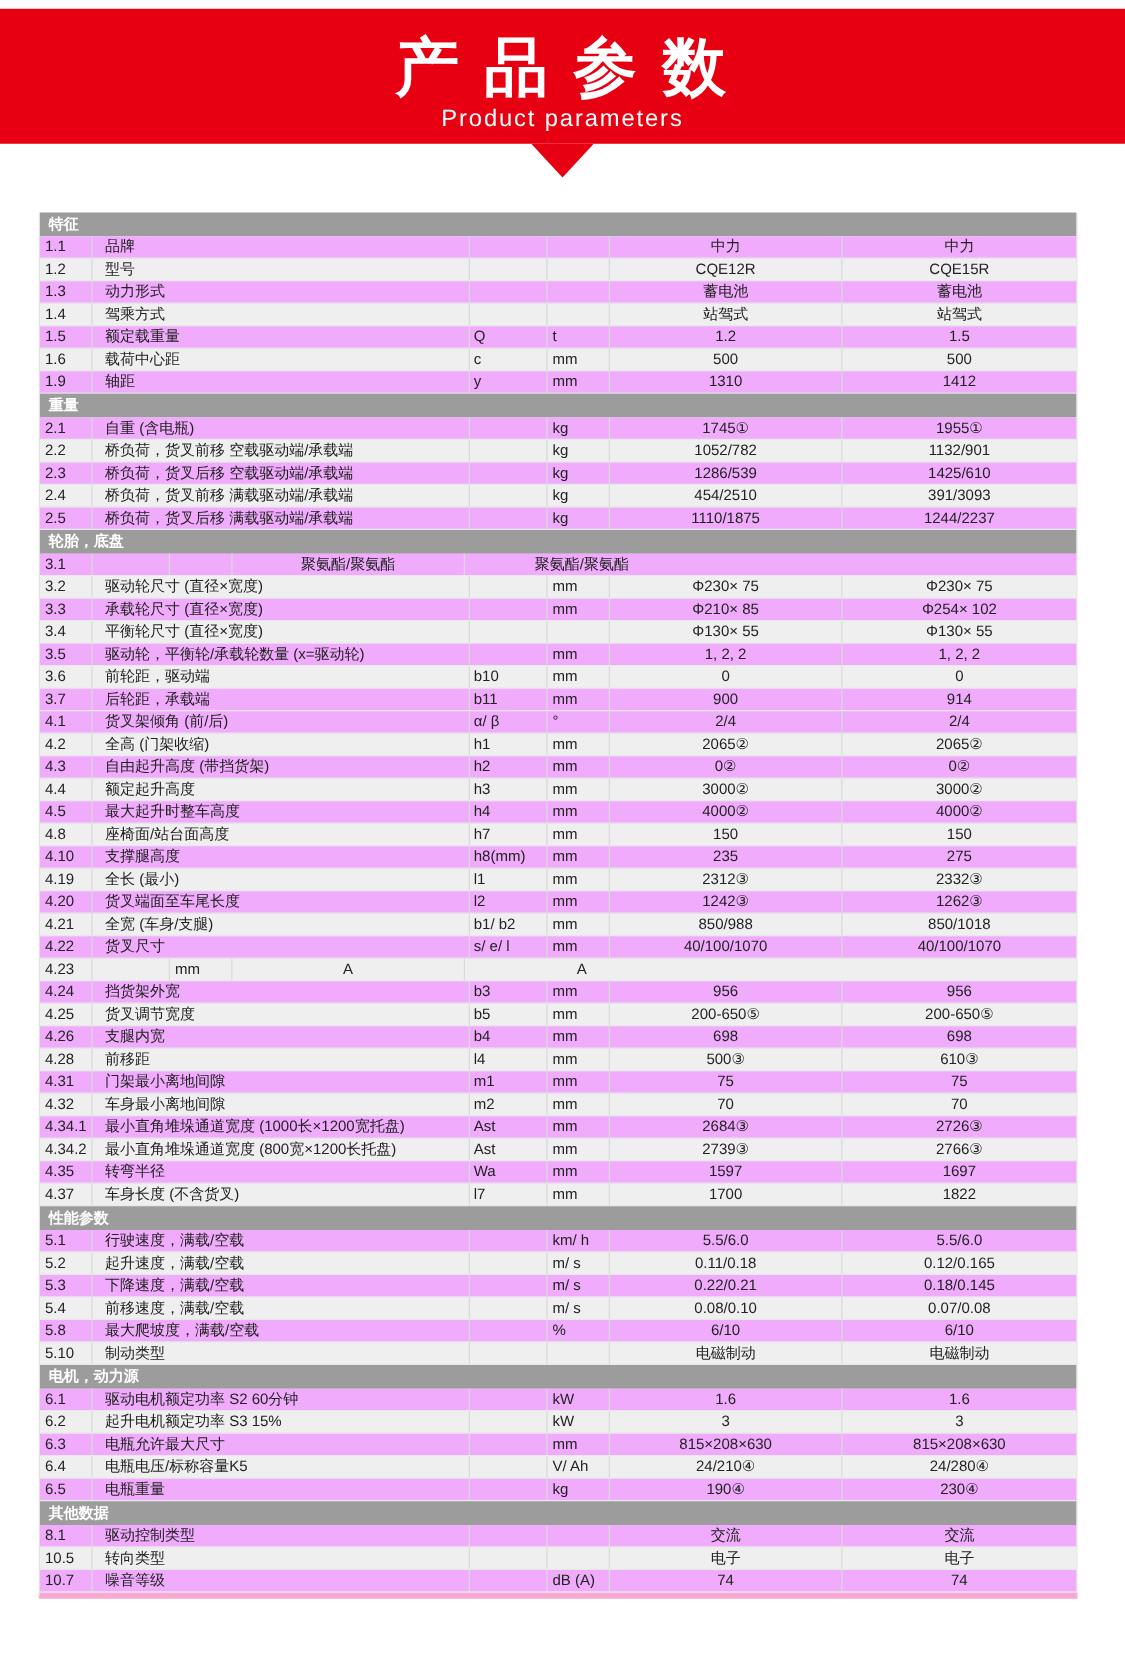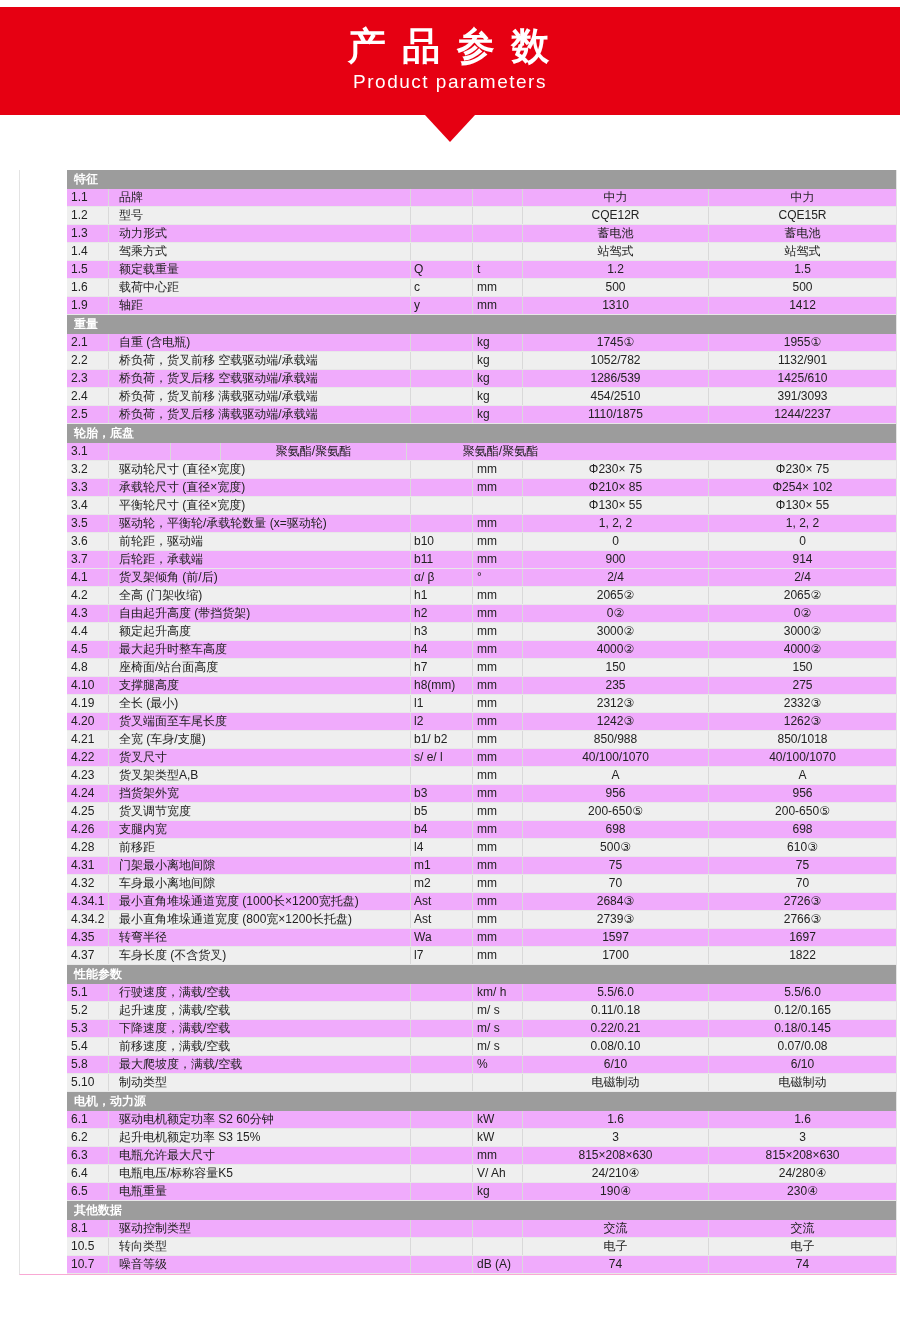--- a/index.html
+++ b/index.html
@@ -14,35 +14,35 @@
   body{
     width:900px;height:1325px;position:relative;background:#ffffff;
     font-family:"Liberation Sans","DejaVu Sans",sans-serif;color:var(--ink);
     overflow:hidden;
   }
   .banner{
     position:absolute;left:0;top:7px;width:900px;height:108px;
     background:var(--brand);text-align:center;color:#ffffff;
   }
   .banner-title{
-    padding-top:19px;font-size:38px;font-weight:bold;
+    padding-top:19px;font-size:51px;font-weight:bold;
     letter-spacing:3px;line-height:1.1;
   }
   .banner-subtitle{
     margin-top:3px;font-size:19px;letter-spacing:1.5px;font-weight:normal;
   }
   .banner-arrow{
     position:absolute;top:115px;left:425px;width:0;height:0;
     border-left:25px solid transparent;border-right:25px solid transparent;
     border-top:27px solid var(--brand);
   }
   .spec-table{
-    position:absolute;left:19px;top:170px;width:829px;
+    position:absolute;left:31px;top:170px;width:829px;
     border-left:1px solid #e3e3e3;border-right:1px solid #e3e3e3;
-    border-bottom:1px solid #f9a8d4;box-sizing:content-box;padding-left:47px;
+    border-bottom:5px solid #f9a8d4;box-sizing:content-box;
   }
   .sec-header{
     height:19px;line-height:19px;background:var(--sec-gray);
     color:#ffffff;font-size:12px;font-weight:bold;
     padding-left:7px;box-sizing:border-box;white-space:nowrap;
   }
   .row{
     display:flex;height:18px;line-height:17px;font-size:12px;
     background:#f0abfc;border-bottom:1px solid var(--rowline);
     box-sizing:border-box;
@@ -306,21 +306,20 @@
     <div class="row">
       <div class="c-no">4.22</div>
       <div class="c-name">货叉尺寸</div>
       <div class="c-sym">s/ e/ l</div>
       <div class="c-unit">mm</div>
       <div class="c-v1">40/100/1070</div>
       <div class="c-v2">40/100/1070</div>
     </div>
     <div class="row alt">
       <div class="c-no">4.23</div>
-      <div class="c-name">货叉架类型A,B</div>
       <div class="c-sym"></div>
       <div class="c-unit">mm</div>
       <div class="c-v1">A</div>
       <div class="c-v2">A</div>
     </div>
     <div class="row">
       <div class="c-no">4.24</div>
       <div class="c-name">挡货架外宽</div>
       <div class="c-sym">b3</div>
       <div class="c-unit">mm</div>

